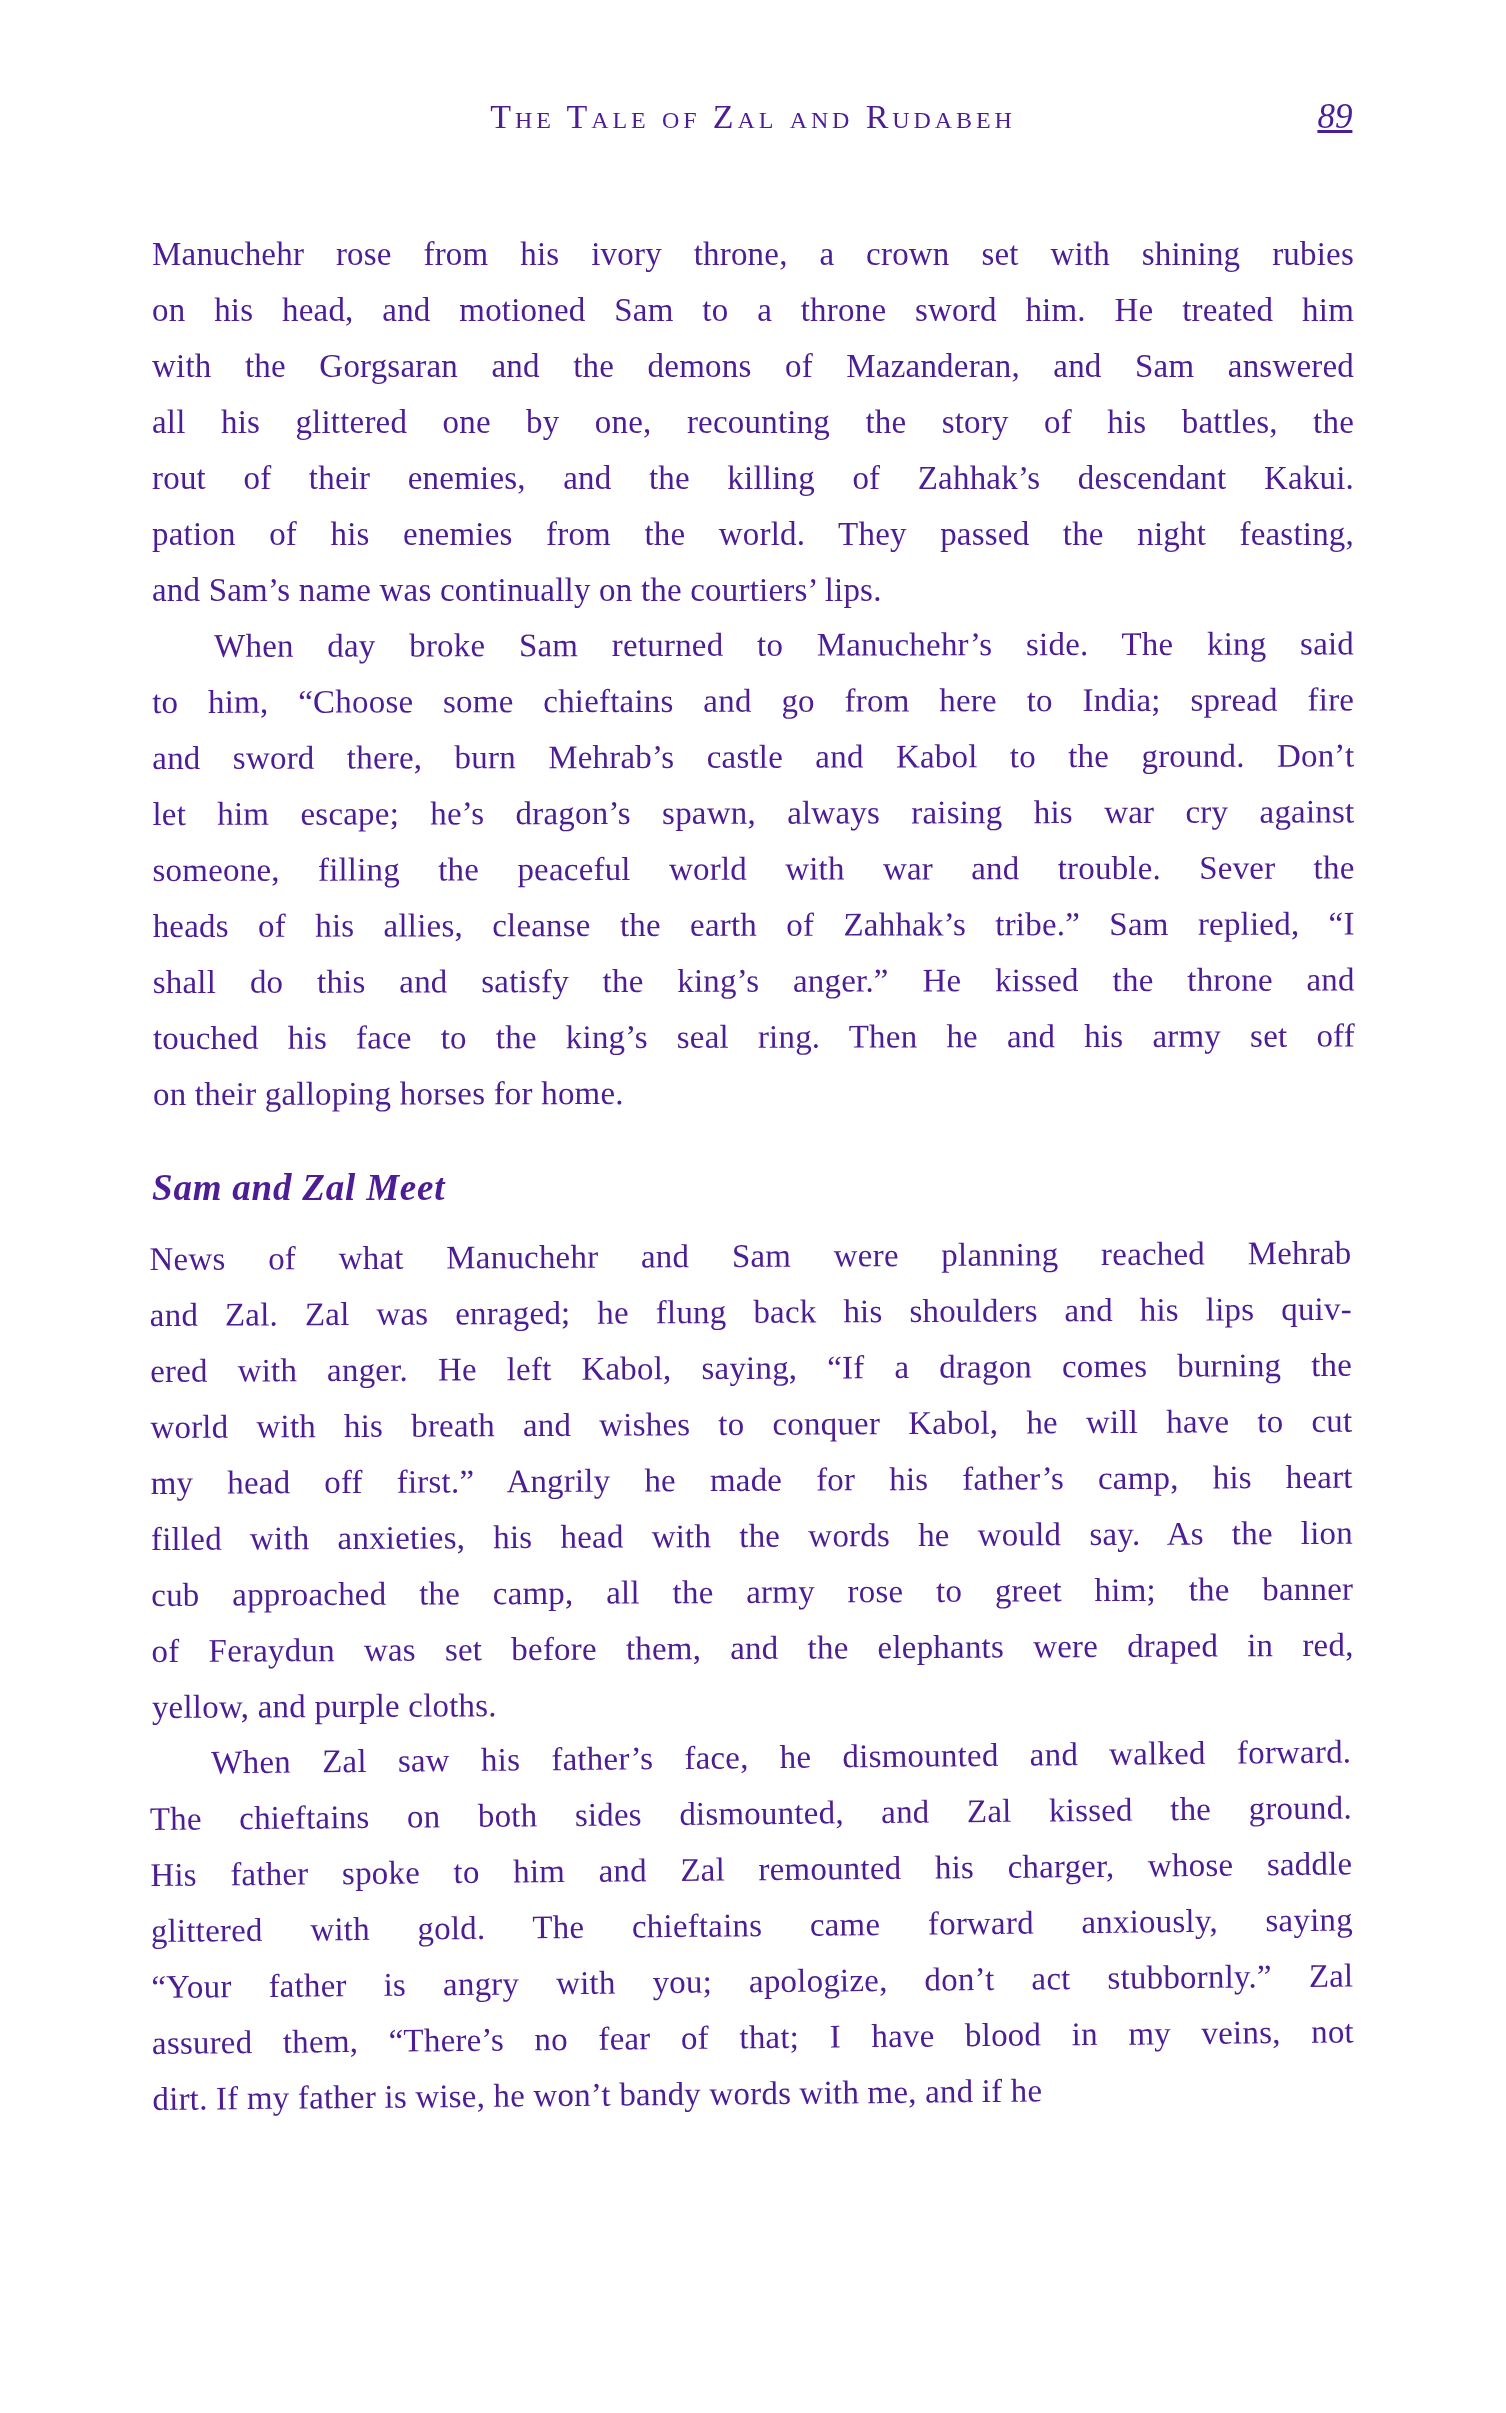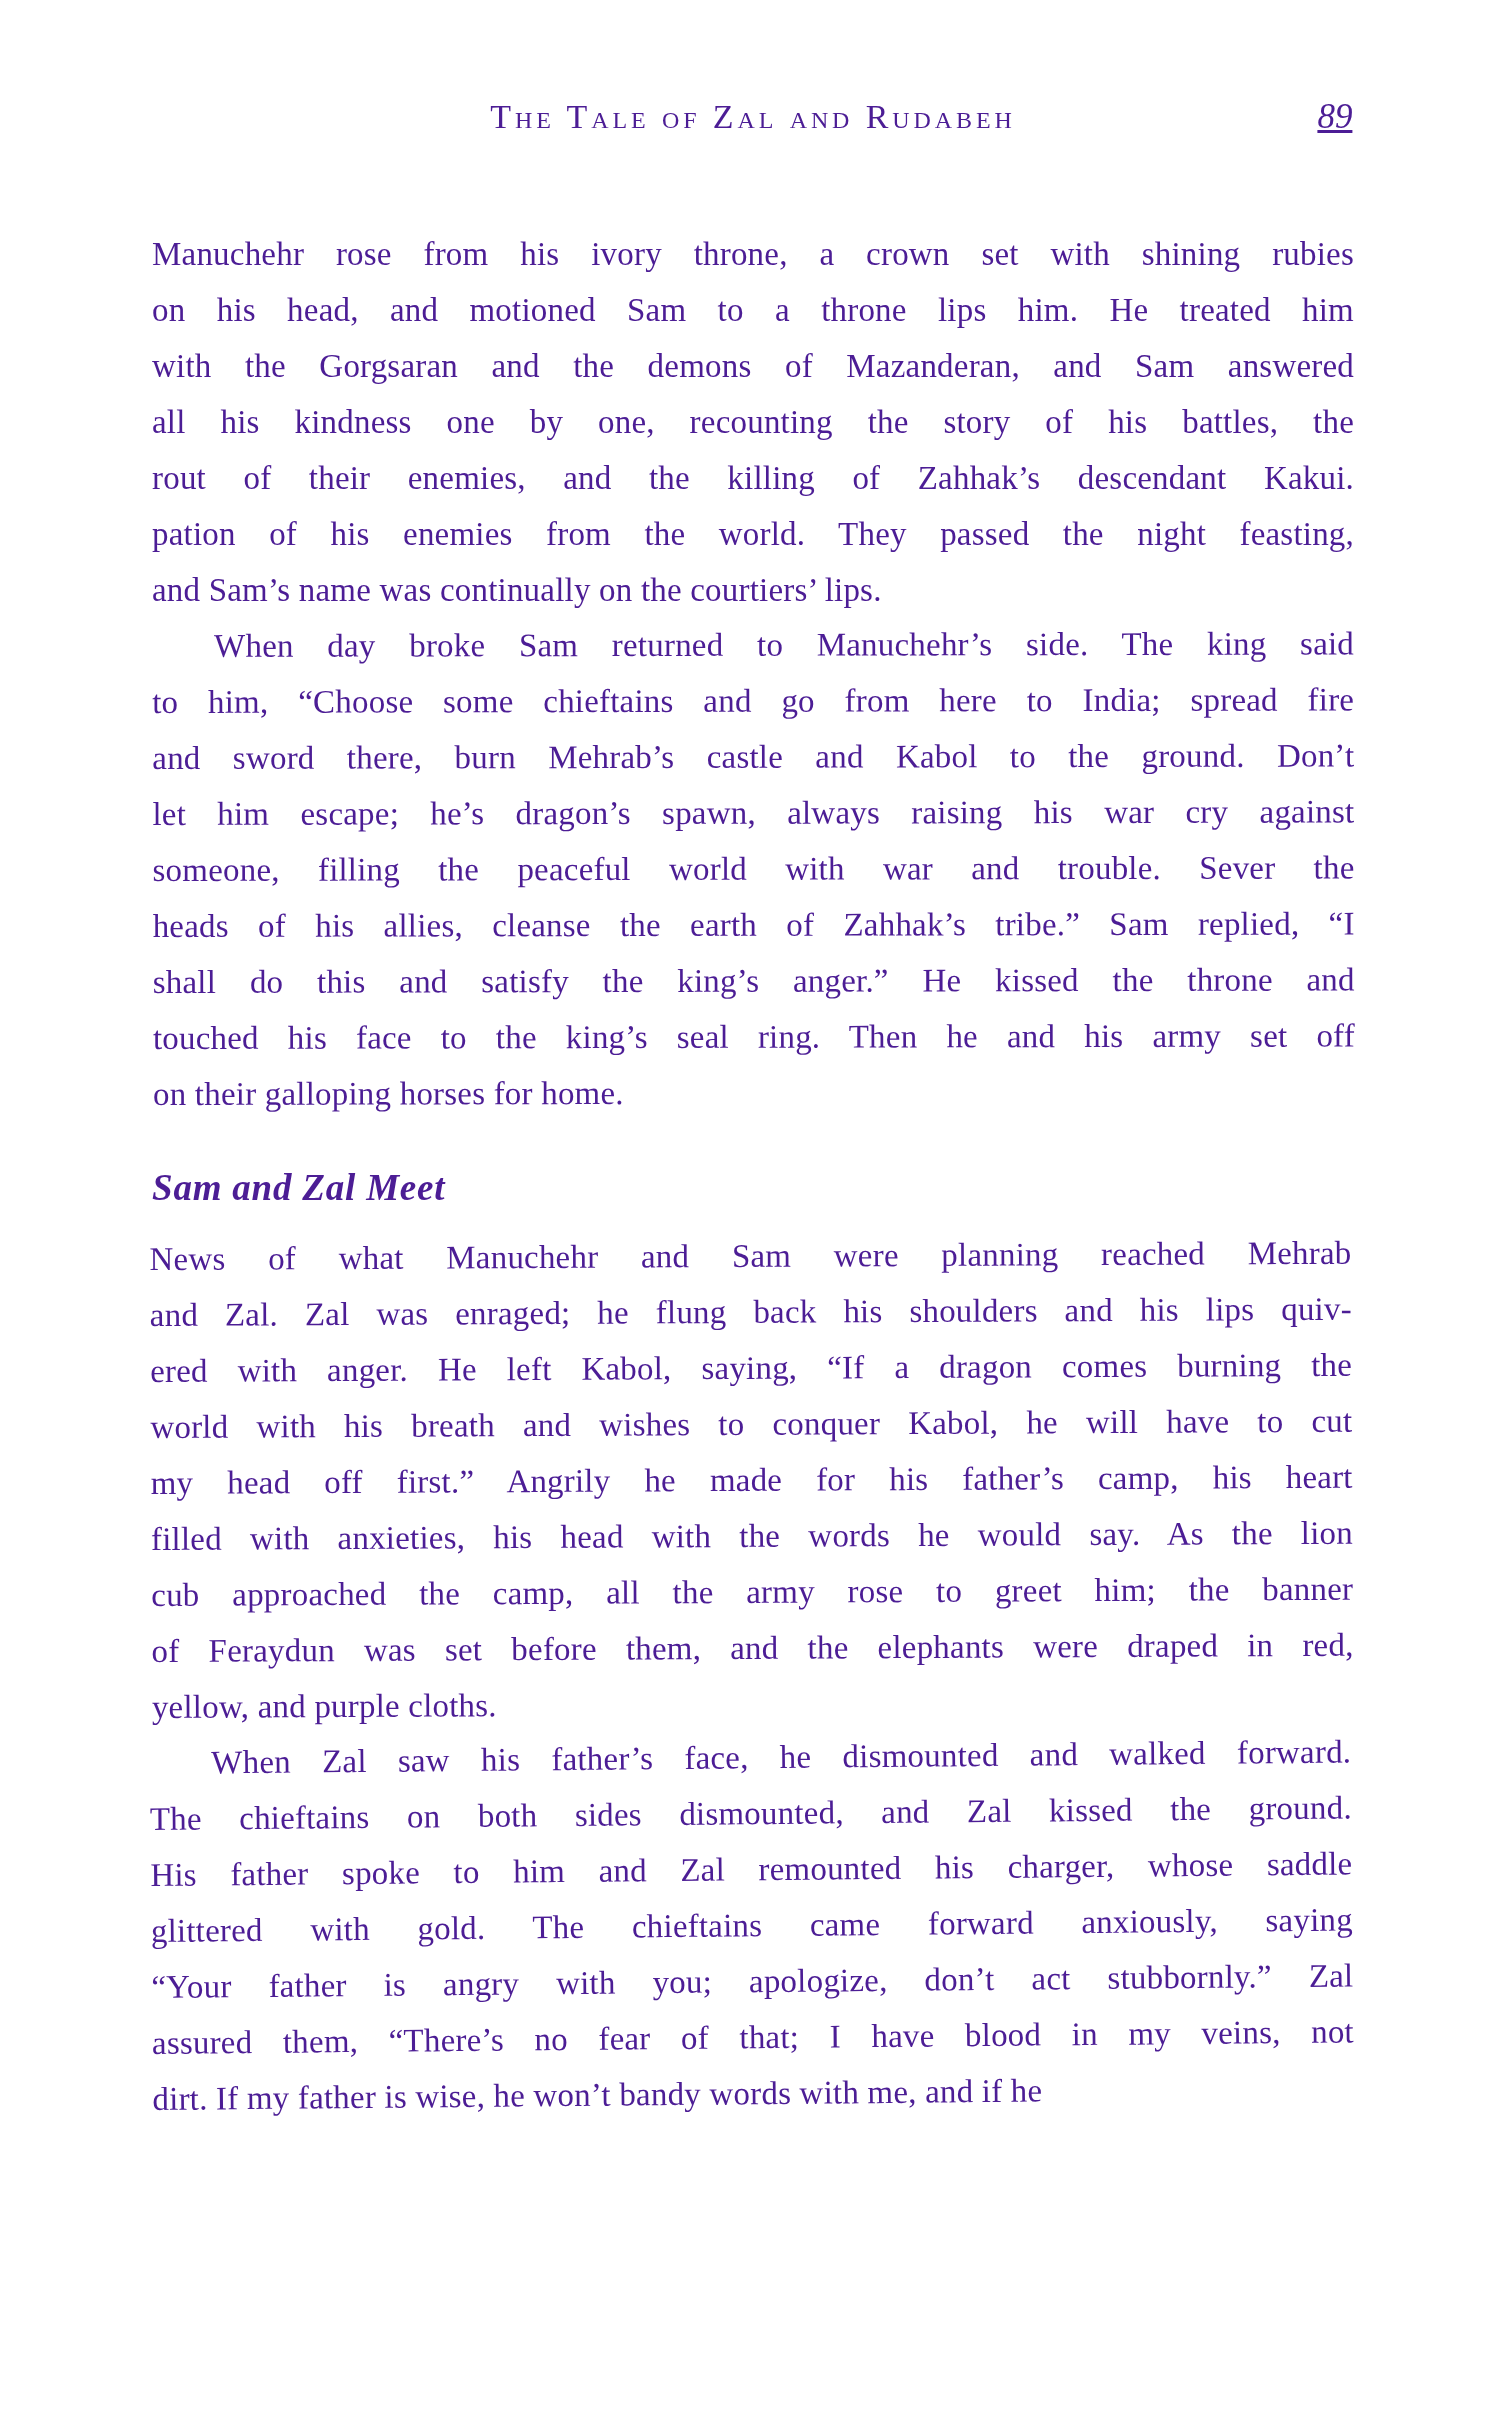--- a/index.html
+++ b/index.html
@@ -76,23 +76,23 @@
 <body>
 
 <div class="page">
   <div class="running-header">
     <span class="header-title">The Tale of Zal and Rudabeh</span>
     <span class="page-number">89</span>
   </div>
   <div class="page-body">
       <div class="paragraph">
         <div class="line">Manuchehr rose from his ivory throne, a crown set with shining rubies</div>
-        <div class="line">on his head, and motioned Sam to a throne lips him. He treated him</div>
+        <div class="line">on his head, and motioned Sam to a throne sword him. He treated him</div>
         <div class="line">with the Gorgsaran and the demons of Mazanderan, and Sam answered</div>
-        <div class="line">all his kindness one by one, recounting the story of his battles, the</div>
+        <div class="line">all his glittered one by one, recounting the story of his battles, the</div>
         <div class="line">rout of their enemies, and the killing of Zahhak’s descendant Kakui.</div>
         <div class="line">pation of his enemies from the world. They passed the night feasting,</div>
         <div class="line last">and Sam’s name was continually on the courtiers’ lips.</div>
       </div>
       <div class="paragraph">
         <div class="line first-indent">When day broke Sam returned to Manuchehr’s side. The king said</div>
         <div class="line">to him, “Choose some chieftains and go from here to India; spread fire</div>
         <div class="line">and sword there, burn Mehrab’s castle and Kabol to the ground. Don’t</div>
         <div class="line">let him escape; he’s dragon’s spawn, always raising his war cry against</div>
         <div class="line">someone, filling the peaceful world with war and trouble. Sever the</div>

